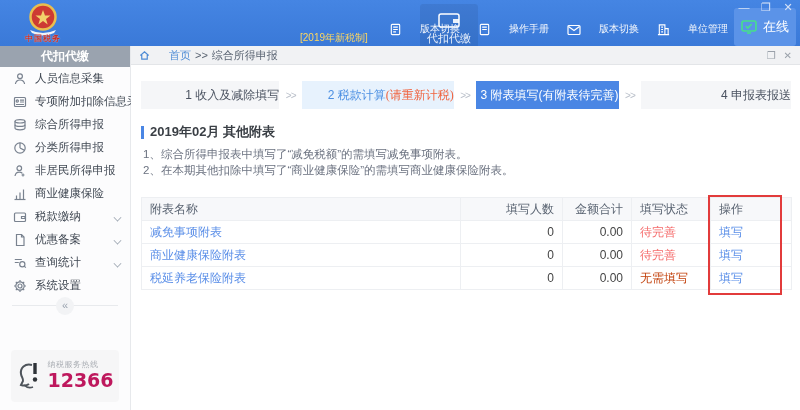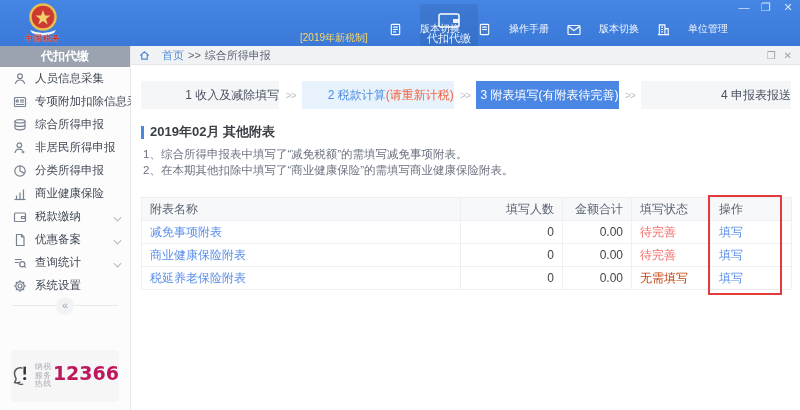--- a/index.html
+++ b/index.html
@@ -30,39 +30,39 @@
   .side-item{position:relative;height:23px;display:flex;align-items:center;padding-left:13px;gap:8px;color:#3F4752;cursor:default;}
   .side-item .txt{font-size:11.5px;white-space:nowrap;}
   .side-item svg{flex:0 0 auto;}
   .chev{position:absolute;right:9px;top:9px;width:6px;height:6px;border-right:1.4px solid #9AA3AF;
         border-bottom:1.4px solid #9AA3AF;transform:rotate(45deg) scale(.8);}
   .side-divider{position:relative;margin:8px 12px 0 12px;border-top:1px solid #E8EAED;height:0;}
   .collapse-btn{position:absolute;left:50%;top:-9px;margin-left:-9px;width:18px;height:18px;border-radius:50%;
         background:#F2F3F5;color:#9AA3AF;text-align:center;line-height:16px;font-size:11px;}
   .hotline{position:absolute;left:11px;bottom:8px;width:108px;height:52px;background:#F6F6F7;border-radius:4px;
         display:flex;align-items:center;justify-content:center;gap:5px;}
-  .hotline .col{display:flex;line-height:1.1;}
+  .hotline .col{display:flex;flex-direction:column;line-height:1.1;}
   .hotline .hl-label{font-size:8px;color:#A9ADB3;letter-spacing:.5px;}
   .hotline .hl-number{font-size:19px;font-weight:bold;color:#be185d;font-family:"DejaVu Sans",sans-serif;}
 
   
   .main{position:absolute;left:131px;top:46px;width:669px;height:364px;background:#fff;}
   .breadcrumb-bar{height:18px;background:#F1F2F4;border-bottom:1px solid #E3E5E8;display:flex;align-items:center;
         padding:0 8px;gap:4px;color:#5A6472;font-size:11px;}
-  .breadcrumb-bar .bc-home{color:#4D8BD5;display:flex;align-items:center;gap:12px;}
+  .breadcrumb-bar .bc-home{color:#4D8BD5;display:flex;align-items:center;gap:19px;}
   .bc-right{margin-left:auto;display:flex;gap:8px;color:#9AA1AA;font-size:10px;}
   .content{padding:16px 10px 0 10px;}
 
   
   .steps{display:flex;align-items:center;gap:0;width:650px;}
   .step{height:28px;line-height:28px;text-align:right;font-size:12px;white-space:nowrap;}
   .step-sep{width:24px;text-align:center;color:#B9BFC9;font-size:10px;letter-spacing:-1px;}
   .st-idle{background:#F5F6F8;color:#4A5260;}
   .st-info{background:#E7F2FD;color:#4B8FE2;}
-  .st-info .note{color:#F0633F;}
+  .st-info .note{color:#F0633F;font-family:Liberation Serif, serif;}
   .st-active{background:#4A86E4;color:#fff;}
   .st-active .note{color:#fff;}
   .s1{width:146px;} .s2{width:160px;} .s3{width:150px;} .s4{width:158px;}
 
   
   .period-title{margin-top:14px;display:flex;align-items:center;gap:6px;font-size:13px;font-weight:bold;color:#3A3F45;}
   .period-title .bar{width:3px;height:13px;background:#4A86E4;}
   .notes{margin-top:5px;color:#6B7280;font-size:11.5px;line-height:16px;padding-left:2px;}
 
   
@@ -119,20 +119,28 @@
       </span>
       <span class="mi">
         <svg width="13" height="13" viewBox="0 0 14 14" fill="none" stroke="#fff" stroke-width="1.2">
           <path d="M2.5 12.5V2h6v10.5M8.5 6H12v6.5M1 12.5h12"></path>
             <path d="M4.5 4.5h2M4.5 7h2M4.5 9.5h2"></path>
         </svg>
         <span>单位管理</span>
       </span>
     </div>
 
+    <div class="online-btn">
+      <svg width="16" height="14" viewBox="0 0 16 14" fill="none" stroke="#47E08A" stroke-width="1.6">
+        <rect x="1" y="1" width="14" height="10" rx="2"></rect>
+          <path d="M4.8 6l2 2 4-4"></path>
+          <path d="M6 13h4"></path>
+      </svg>
+      <span>在线</span>
+    </div>
 
     <div class="win-ctrls">
       <span>—</span>
       <span>❐</span>
       <span>✕</span>
     </div>
   </div>
 
   <div class="emblem">
     <svg width="34" height="34" viewBox="0 0 34 34" style="margin:0 auto;">
@@ -170,33 +178,33 @@
         <svg width="14" height="14" viewBox="0 0 14 14" fill="none" stroke="#79828F" stroke-width="1.2">
           <ellipse cx="7" cy="3.3" rx="5" ry="1.7"></ellipse>
             <path d="M2 3.3v3.4c0 .95 2.2 1.7 5 1.7s5-.75 5-1.7V3.3"></path>
             <path d="M2 6.7v3.4c0 .95 2.2 1.7 5 1.7s5-.75 5-1.7V6.7"></path>
         </svg>
         <span class="txt">综合所得申报</span>
       </div>
 
       <div class="side-item">
         <svg width="14" height="14" viewBox="0 0 14 14" fill="none" stroke="#79828F" stroke-width="1.2">
+          <circle cx="7" cy="7" r="5.2"></circle>
+            <path d="M7 7V1.8M7 7l4.6 2.4"></path>
+        </svg>
+        <span class="txt">分类所得申报</span>
+      </div>
+
+      <div class="side-item">
+        <svg width="14" height="14" viewBox="0 0 14 14" fill="none" stroke="#79828F" stroke-width="1.2">
           <circle cx="6.3" cy="4.2" r="2.3"></circle>
             <path d="M2 12c.5-2.6 2.1-3.8 4.3-3.8 1.2 0 2.2.35 3 1"></path>
             <path d="M10 9.5v3M8.5 11h3"></path>
         </svg>
         <span class="txt">非居民所得申报</span>
-      </div>
-
-      <div class="side-item">
-        <svg width="14" height="14" viewBox="0 0 14 14" fill="none" stroke="#79828F" stroke-width="1.2">
-          <circle cx="7" cy="7" r="5.2"></circle>
-            <path d="M7 7V1.8M7 7l4.6 2.4"></path>
-        </svg>
-        <span class="txt">分类所得申报</span>
       </div>
 
       <div class="side-item">
         <svg width="14" height="14" viewBox="0 0 14 14" fill="none" stroke="#79828F" stroke-width="1.2">
           <path d="M1.5 12.5h11"></path>
             <path d="M3.5 12V8.5M7 12V5.5M10.5 12V2.5"></path>
         </svg>
         <span class="txt">商业健康保险</span>
       </div>
 

